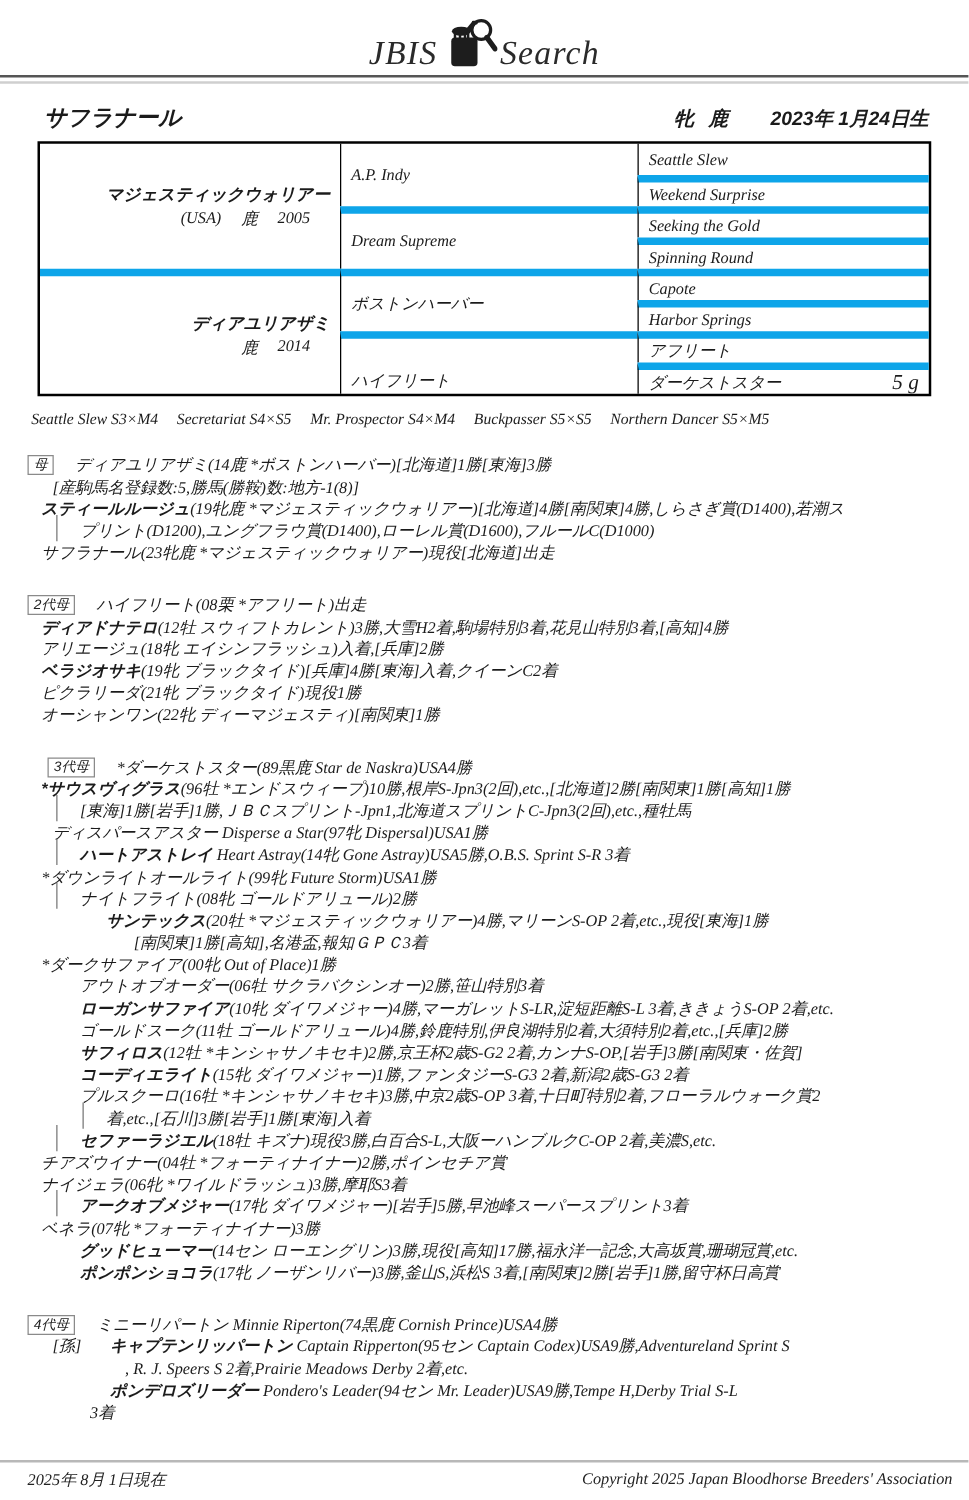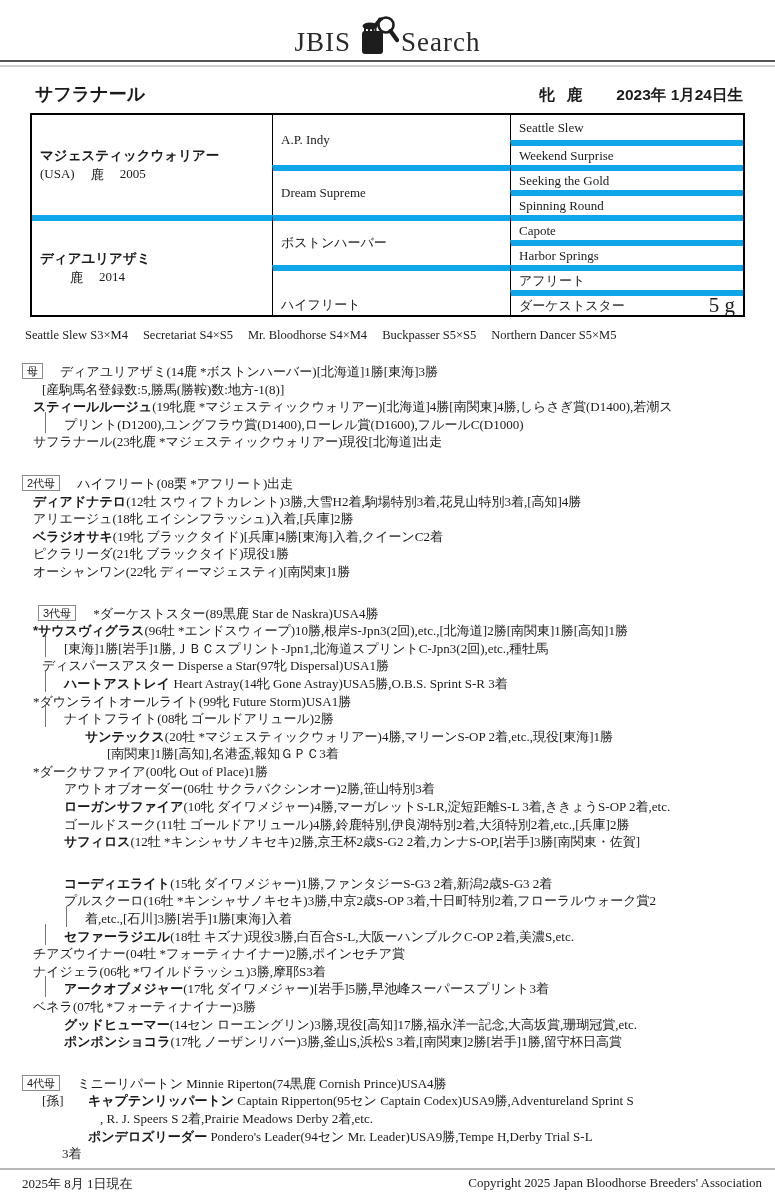--- a/index.html
+++ b/index.html
@@ -1,39 +1,39 @@
 <!DOCTYPE html>
 <html><head>
 <meta charset="utf-8">
 <style>
   html,body{margin:0;padding:0;background:#fff;}
   .page{position:relative;width:775px;height:1200px;background:#fff;color:#1b1b1b;
-        font-family:"Liberation Serif","DejaVu Serif",serif;overflow:hidden;}
+        font-family:"Liberation Serif","DejaVu Serif",serif;overflow:hidden;font-style:italic;}
   
   .logo{display:flex;align-items:flex-end;justify-content:center;padding-top:10px;height:46px;}
   .logo .t{font-family:"Liberation Serif","DejaVu Serif",serif;font-size:27px;line-height:1;color:#2a2a2a;letter-spacing:1px;}
   .logo .icon{margin:0 2px -4px 6px;}
   .dbl{margin-top:4px;height:3px;border-top:2px solid #555;border-bottom:2px solid #cfcfcf;}
   
   .hdr{display:flex;justify-content:space-between;align-items:flex-end;margin:15px 32px 7px 35px;
        font-family:"Liberation Sans","DejaVu Sans",sans-serif;font-weight:700;}
   .hdr .title{font-size:18px;}
   .hdr .right{display:flex;align-items:flex-end;font-size:15.5px;}
   .hdr .right .sx{margin-right:12px;}
   .hdr .right .ct{margin-right:34px;}
   
   .ped{margin:0 30px;border:2px solid #000;display:grid;grid-template-columns:240px 238px 1fr;grid-auto-rows:25px;}
   .c{border-top:6px solid #0ea5e9;border-left:1px solid #000;padding:1px 8px;display:flex;flex-direction:column;justify-content:center;font-size:13px;overflow:hidden;}
-  .c.nt{border-top:none;} .c.nl{border-left:none;}
+  .c.nt{border-top:none;} .c.nl{border-left:none;align-items:flex-end;}
   .c .b1{font-family:"Liberation Sans","DejaVu Sans",sans-serif;font-weight:700;font-size:13.5px;}
   .c .sub{display:flex;margin-top:1px;}
   .c .sub span{margin-right:16px;}
   .c .sub.ind{padding-left:30px;}
   .c.row3{flex-direction:row;align-items:center;}
-  .c .note{margin-left:auto;font-size:21px;}
+  .c .note{margin-left:auto;font-size:17px;}
   
   .inb{margin:11px 0 0 25px;font-size:12.5px;white-space:nowrap;}
   .inb span{margin-right:15px;}
   
   .secs{padding-left:22px;}
   .sec{margin-top:24px;font-size:13px;line-height:17.6px;}
   .sec:first-child{margin-top:20px;}
   .line{white-space:nowrap;position:relative;}
   .line .b{font-family:"Liberation Sans","DejaVu Sans",sans-serif;font-weight:700;}
   .labbox{display:inline-block;border:1px solid #8a8a8a;font-size:11px;line-height:14px;padding:0 4px;
@@ -128,21 +128,21 @@
       </div>
     <div class="c" style="grid-column:3;grid-row:7;">
         <span>アフリート</span>
       </div>
     <div class="c row3" style="grid-column:3;grid-row:8;">
       <span>ダーケストスター</span>
       <span class="note">5 g</span>
     </div>
   </div>
 
-  <div class="inb"><span>Seattle Slew S3×M4</span><span>Secretariat S4×S5</span><span>Mr. Bloodhorse S4×M4</span><span>Buckpasser S5×S5</span><span>Northern Dancer S5×M5</span></div>
+  <div class="inb"><span>Seattle Slew S3×M4</span><span>Secretariat S4×S5</span><span>Mr. Prospector S4×M4</span><span>Buckpasser S5×S5</span><span>Northern Dancer S5×M5</span></div>
 
   <div class="secs">
       <div class="sec">
         <div class="line" style="margin-left: 0px;"><span class="labbox">母</span><span>ディアユリアザミ(14鹿 *ボストンハーバー)[北海道]1勝[東海]3勝</span></div>
         <div class="line" style="margin-left: 20px;"><span>[産駒馬名登録数:5,勝馬(勝鞍)数:地方-1(8)]</span></div>
         <div class="line" style="margin-left: 11px;"><span class="b">スティールルージュ</span><span>(19牝鹿 *マジェスティックウォリアー)[北海道]4勝[南関東]4勝,しらさぎ賞(D1400),若潮ス</span></div>
         <div class="line bar" style="margin-left: 42px;"><span>プリント(D1200),ユングフラウ賞(D1400),ローレル賞(D1600),フルールC(D1000)</span></div>
         <div class="line" style="margin-left: 11px;"><span>サフラナール(23牝鹿 *マジェスティックウォリアー)現役[北海道]出走</span></div>
       </div>
       <div class="sec">
@@ -161,37 +161,37 @@
         <div class="line bar" style="margin-left: 42px;"><span class="b">ハートアストレイ</span><span> Heart Astray(14牝 Gone Astray)USA5勝,O.B.S. Sprint S-R 3着</span></div>
         <div class="line" style="margin-left: 11px;"><span>*ダウンライトオールライト(99牝 Future Storm)USA1勝</span></div>
         <div class="line bar" style="margin-left: 42px;"><span>ナイトフライト(08牝 ゴールドアリュール)2勝</span></div>
         <div class="line" style="margin-left: 63px;"><span class="b">サンテックス</span><span>(20牡 *マジェスティックウォリアー)4勝,マリーンS-OP 2着,etc.,現役[東海]1勝</span></div>
         <div class="line" style="margin-left: 85px;"><span>[南関東]1勝[高知],名港盃,報知ＧＰＣ3着</span></div>
         <div class="line" style="margin-left: 11px;"><span>*ダークサファイア(00牝 Out of Place)1勝</span></div>
         <div class="line" style="margin-left: 42px;"><span>アウトオブオーダー(06牡 サクラバクシンオー)2勝,笹山特別3着</span></div>
         <div class="line" style="margin-left: 42px;"><span class="b">ローガンサファイア</span><span>(10牝 ダイワメジャー)4勝,マーガレットS-LR,淀短距離S-L 3着,ききょうS-OP 2着,etc.</span></div>
         <div class="line" style="margin-left: 42px;"><span>ゴールドスーク(11牡 ゴールドアリュール)4勝,鈴鹿特別,伊良湖特別2着,大須特別2着,etc.,[兵庫]2勝</span></div>
         <div class="line" style="margin-left: 42px;"><span class="b">サフィロス</span><span>(12牡 *キンシャサノキセキ)2勝,京王杯2歳S-G2 2着,カンナS-OP,[岩手]3勝[南関東・佐賀]</span></div>
-        <div class="line" style="margin-left: 42px; margin-top: 24px;"><span class="b">コーディエライト</span><span>(15牝 ダイワメジャー)1勝,ファンタジーS-G3 2着,新潟2歳S-G3 2着</span></div>
+        <div class="line" style="margin-left: 42px;"><span class="b">コーディエライト</span><span>(15牝 ダイワメジャー)1勝,ファンタジーS-G3 2着,新潟2歳S-G3 2着</span></div>
         <div class="line" style="margin-left: 42px;"><span>プルスクーロ(16牡 *キンシャサノキセキ)3勝,中京2歳S-OP 3着,十日町特別2着,フローラルウォーク賞2</span></div>
         <div class="line bar" style="margin-left: 63px;"><span>着,etc.,[石川]3勝[岩手]1勝[東海]入着</span></div>
         <div class="line bar" style="margin-left: 42px;"><span class="b">セファーラジエル</span><span>(18牡 キズナ)現役3勝,白百合S-L,大阪ーハンブルクC-OP 2着,美濃S,etc.</span></div>
         <div class="line" style="margin-left: 11px;"><span>チアズウイナー(04牡 *フォーティナイナー)2勝,ポインセチア賞</span></div>
         <div class="line" style="margin-left: 11px;"><span>ナイジェラ(06牝 *ワイルドラッシュ)3勝,摩耶S3着</span></div>
         <div class="line bar" style="margin-left: 42px;"><span class="b">アークオブメジャー</span><span>(17牝 ダイワメジャー)[岩手]5勝,早池峰スーパースプリント3着</span></div>
         <div class="line" style="margin-left: 11px;"><span>ベネラ(07牝 *フォーティナイナー)3勝</span></div>
         <div class="line" style="margin-left: 42px;"><span class="b">グッドヒューマー</span><span>(14セン ローエングリン)3勝,現役[高知]17勝,福永洋一記念,大高坂賞,珊瑚冠賞,etc.</span></div>
         <div class="line" style="margin-left: 42px;"><span class="b">ポンポンショコラ</span><span>(17牝 ノーザンリバー)3勝,釜山S,浜松S 3着,[南関東]2勝[岩手]1勝,留守杯日高賞</span></div>
       </div>
       <div class="sec">
         <div class="line" style="margin-left: 0px;"><span class="labbox">4代母</span><span>ミニーリパートン Minnie Riperton(74黒鹿 Cornish Prince)USA4勝</span></div>
         <div class="line" style="margin-left: 20px;"><span class="lab2">[孫]</span><span class="b">キャプテンリッパートン</span><span> Captain Ripperton(95セン Captain Codex)USA9勝,Adventureland Sprint S</span></div>
         <div class="line" style="margin-left: 78px;"><span>, R. J. Speers S 2着,Prairie Meadows Derby 2着,etc.</span></div>
         <div class="line" style="margin-left: 66px;"><span class="b">ポンデロズリーダー</span><span> Pondero's Leader(94セン Mr. Leader)USA9勝,Tempe H,Derby Trial S-L</span></div>
-        <div class="line" style="margin-left: 40px;"><span>3着</span></div>
+        <div class="line" style="margin-left: 50px;"><span>3着</span></div>
       </div>
     </div>
 
   <div class="footline"></div>
   <div class="foot">
     <span>2025年 8月 1日現在</span>
     <span>Copyright 2025 Japan Bloodhorse Breeders' Association</span>
   </div>
 
 </div>

